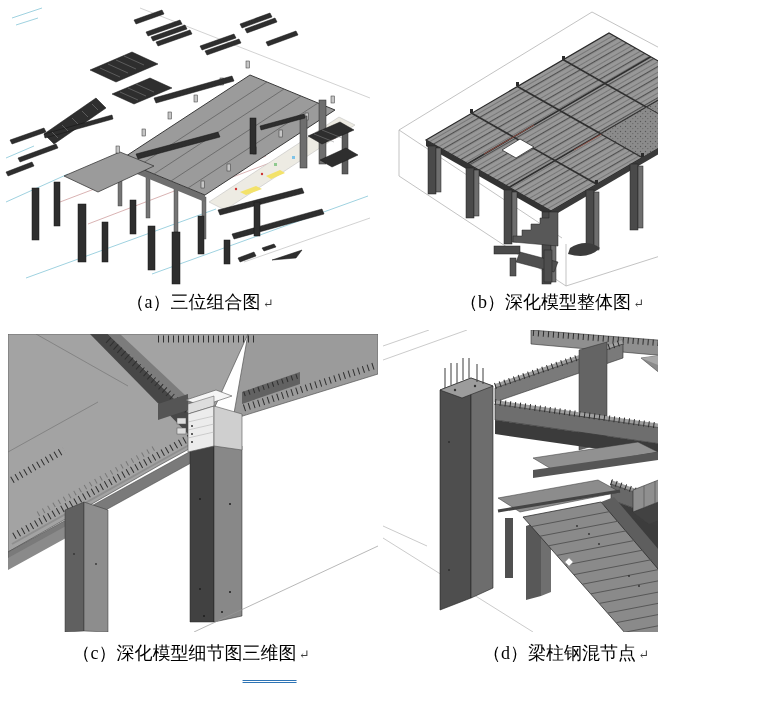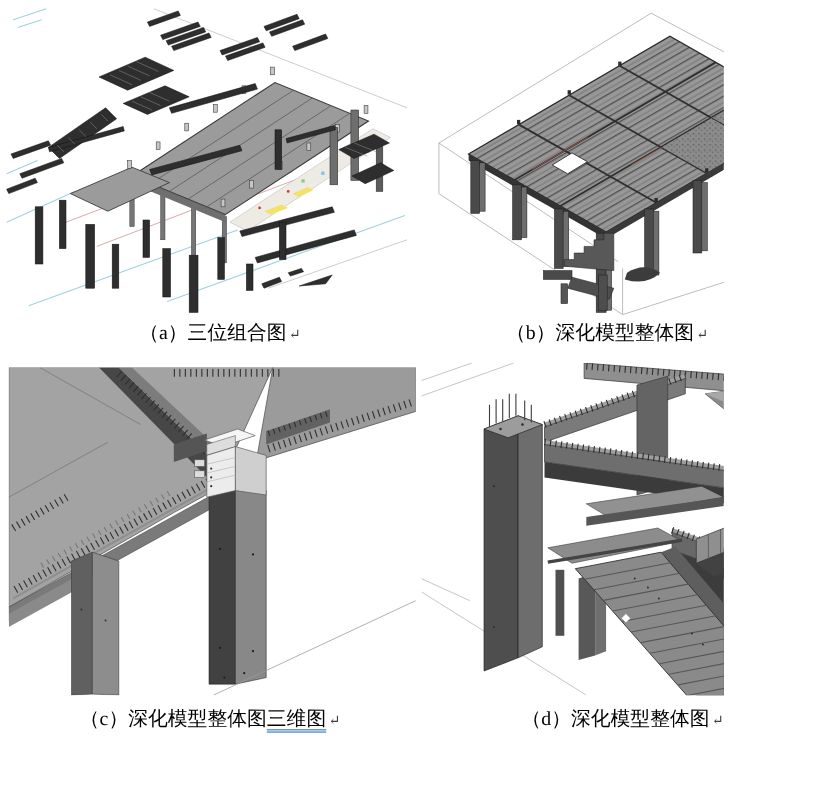--- a/index.html
+++ b/index.html
@@ -3,21 +3,21 @@
 <meta charset="utf-8">
 <style>
   html,body{margin:0;padding:0;background:#fff;}
   .page{position:relative;width:658px;height:725px;background:#ffffff;overflow:hidden;
         font-family:"Liberation Serif","DejaVu Serif",serif;color:#000;}
   .fig{position:absolute;margin:0;padding:0;}
   .fig svg{display:block;}
   .cap{position:absolute;transform:translateX(-50%);white-space:nowrap;
        font-size:18px;line-height:22px;color:#000;}
   .mark{font-size:13px;color:#3f3f3f;margin-left:2px;}
-  .u2{border-bottom:3px double #2e74b5;padding-bottom:0px;}
+  .u2{border-bottom:3px double #2e74b5;padding-bottom:16px;font-family:Liberation Mono, monospace;}
   .doc-title{position:absolute;left:394px;top:690px;transform:translateX(-50%);
        font-weight:bold;font-size:21px;line-height:26px;white-space:nowrap;}
   .stray-mark{position:absolute;left:746px;top:624px;font-size:13px;color:#3f3f3f;}
 </style>
 </head>
 <body>
 
 <div class="page">
 
   <figure class="fig" style="left:4px;top:6px;width:366px;height:280px">
@@ -410,22 +410,22 @@
     </svg>
   </figure>
 
   <div class="cap" style="left:200px;top:291px">
     <span>（a）三位组合图</span><span class="mark">↵</span>
   </div>
   <div class="cap" style="left:552px;top:291px">
     <span>（b）深化模型整体图</span><span class="mark">↵</span>
   </div>
   <div class="cap" style="left:191px;top:642px">
-    <span>（c）深化模型整体图</span><span class="u2">三维图</span><span class="mark">↵</span>
+    <span>（c）深化模型细节图</span><span class="u2">三维图</span><span class="mark">↵</span>
   </div>
   <div class="cap" style="left:566px;top:642px">
-    <span>（d）深化模型整体图</span><span class="mark">↵</span>
+    <span>（d）梁柱钢混节点</span><span class="mark">↵</span>
   </div>
 
 
   <span class="stray-mark">↵</span>
 
 </div>
 
 </body></html>

